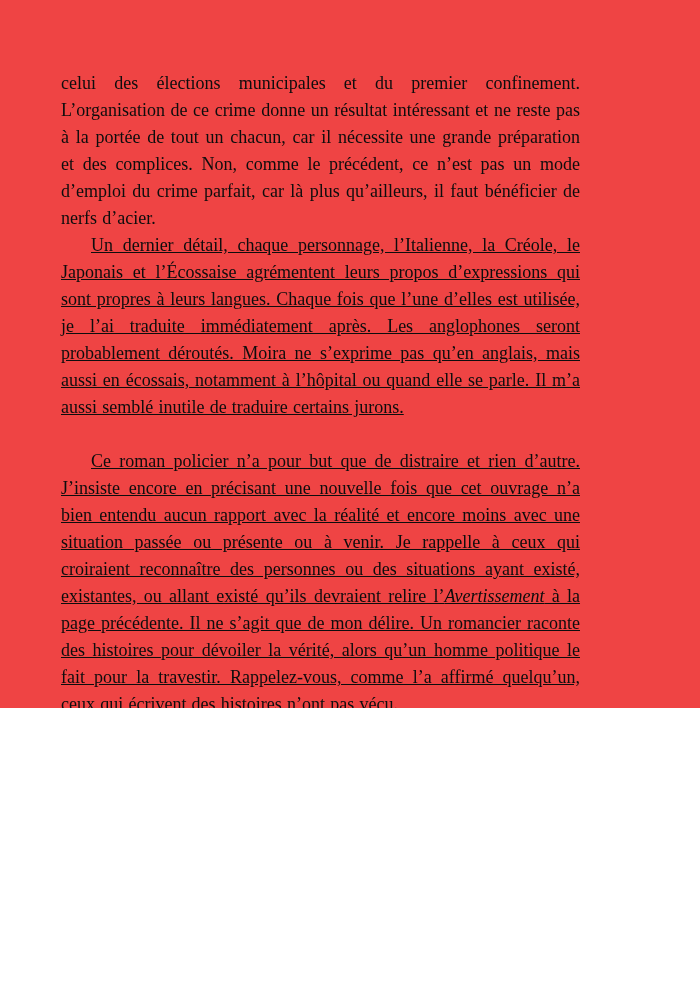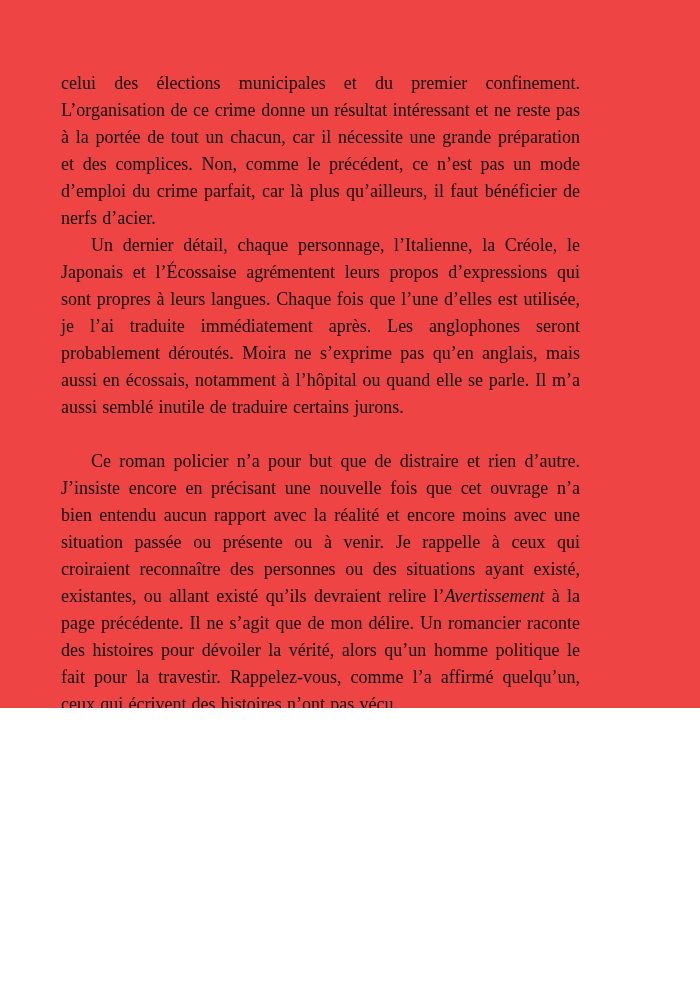--- a/index.html
+++ b/index.html
@@ -27,20 +27,21 @@
     text-align: justify;
     text-justify: inter-word;
     word-spacing: 0.04em;
   }
   .para {
     margin: 0;
     padding: 0;
   }
   .para.indent {
     text-indent: 30px;
+    text-decoration: underline;
   }
   .para.gap-before {
     margin-top: 27px;
   }
   .book-title-italic {
     font-style: italic;
   }
 </style>
 </head>
 <body>

